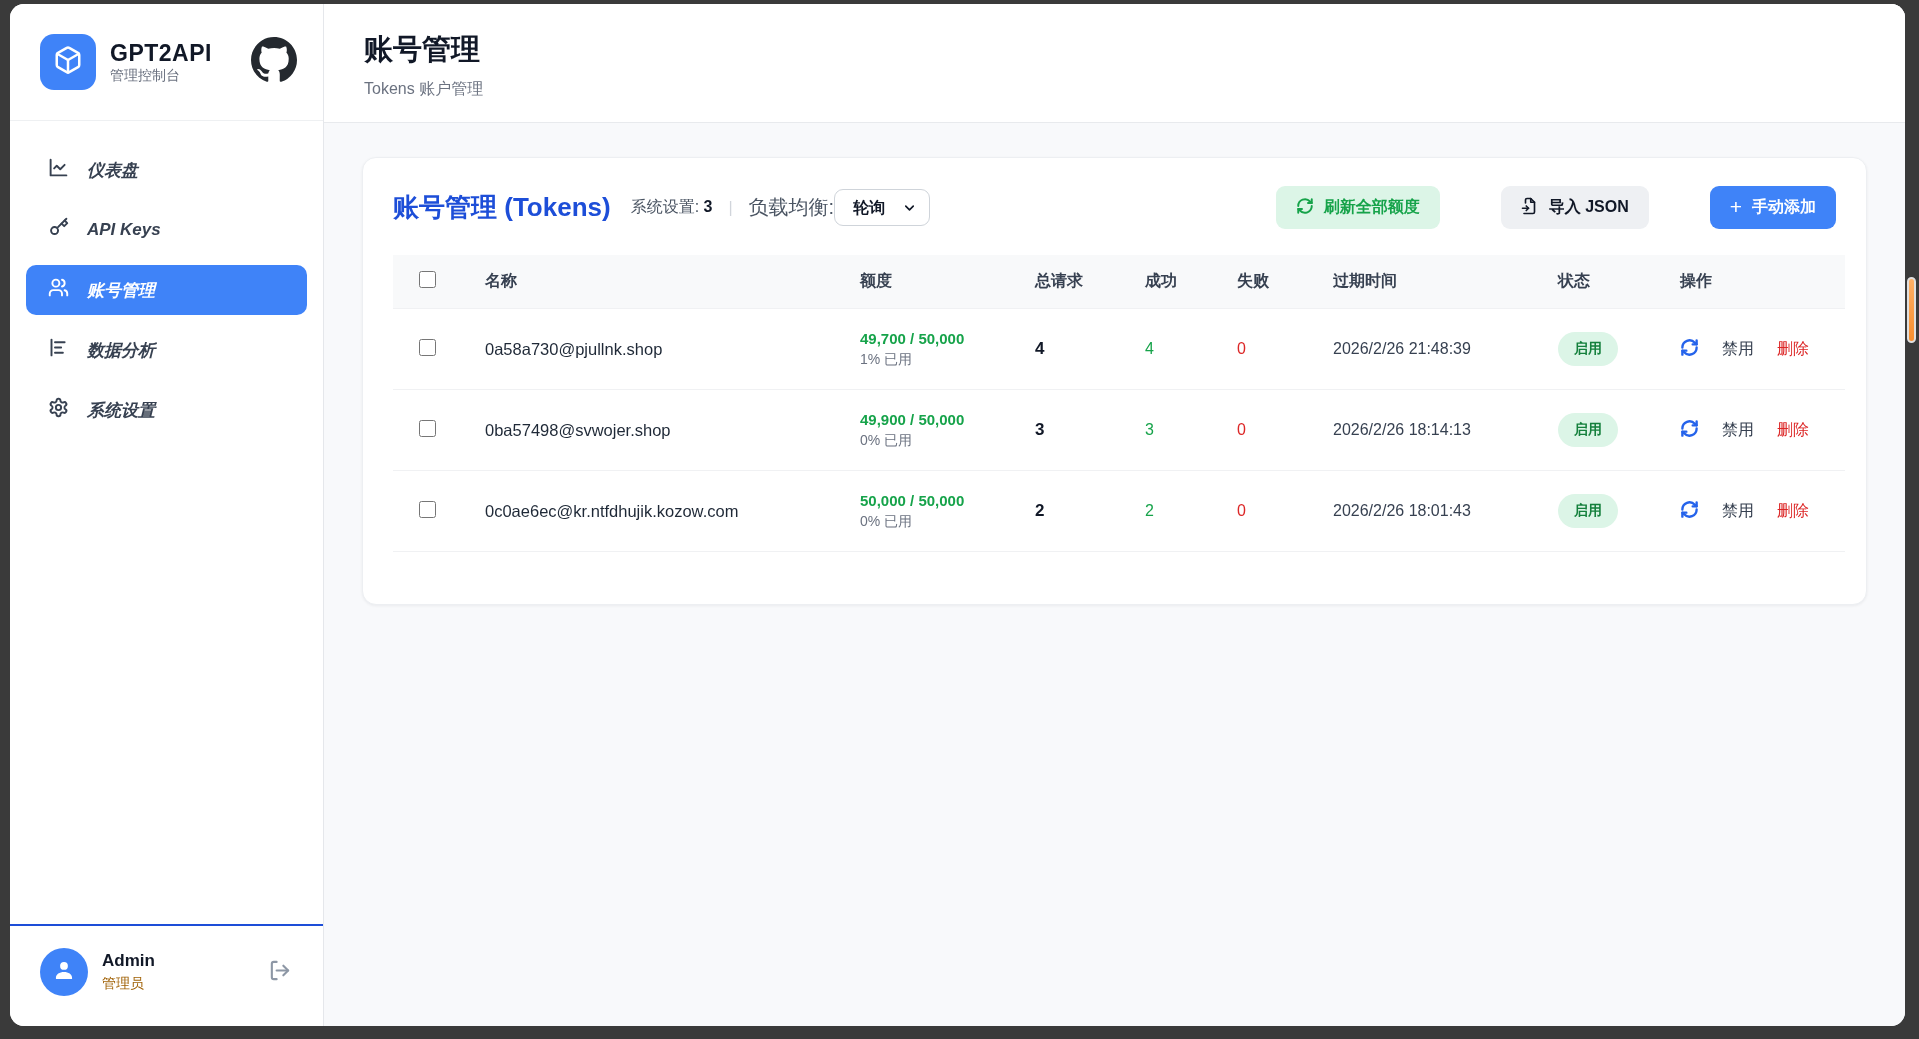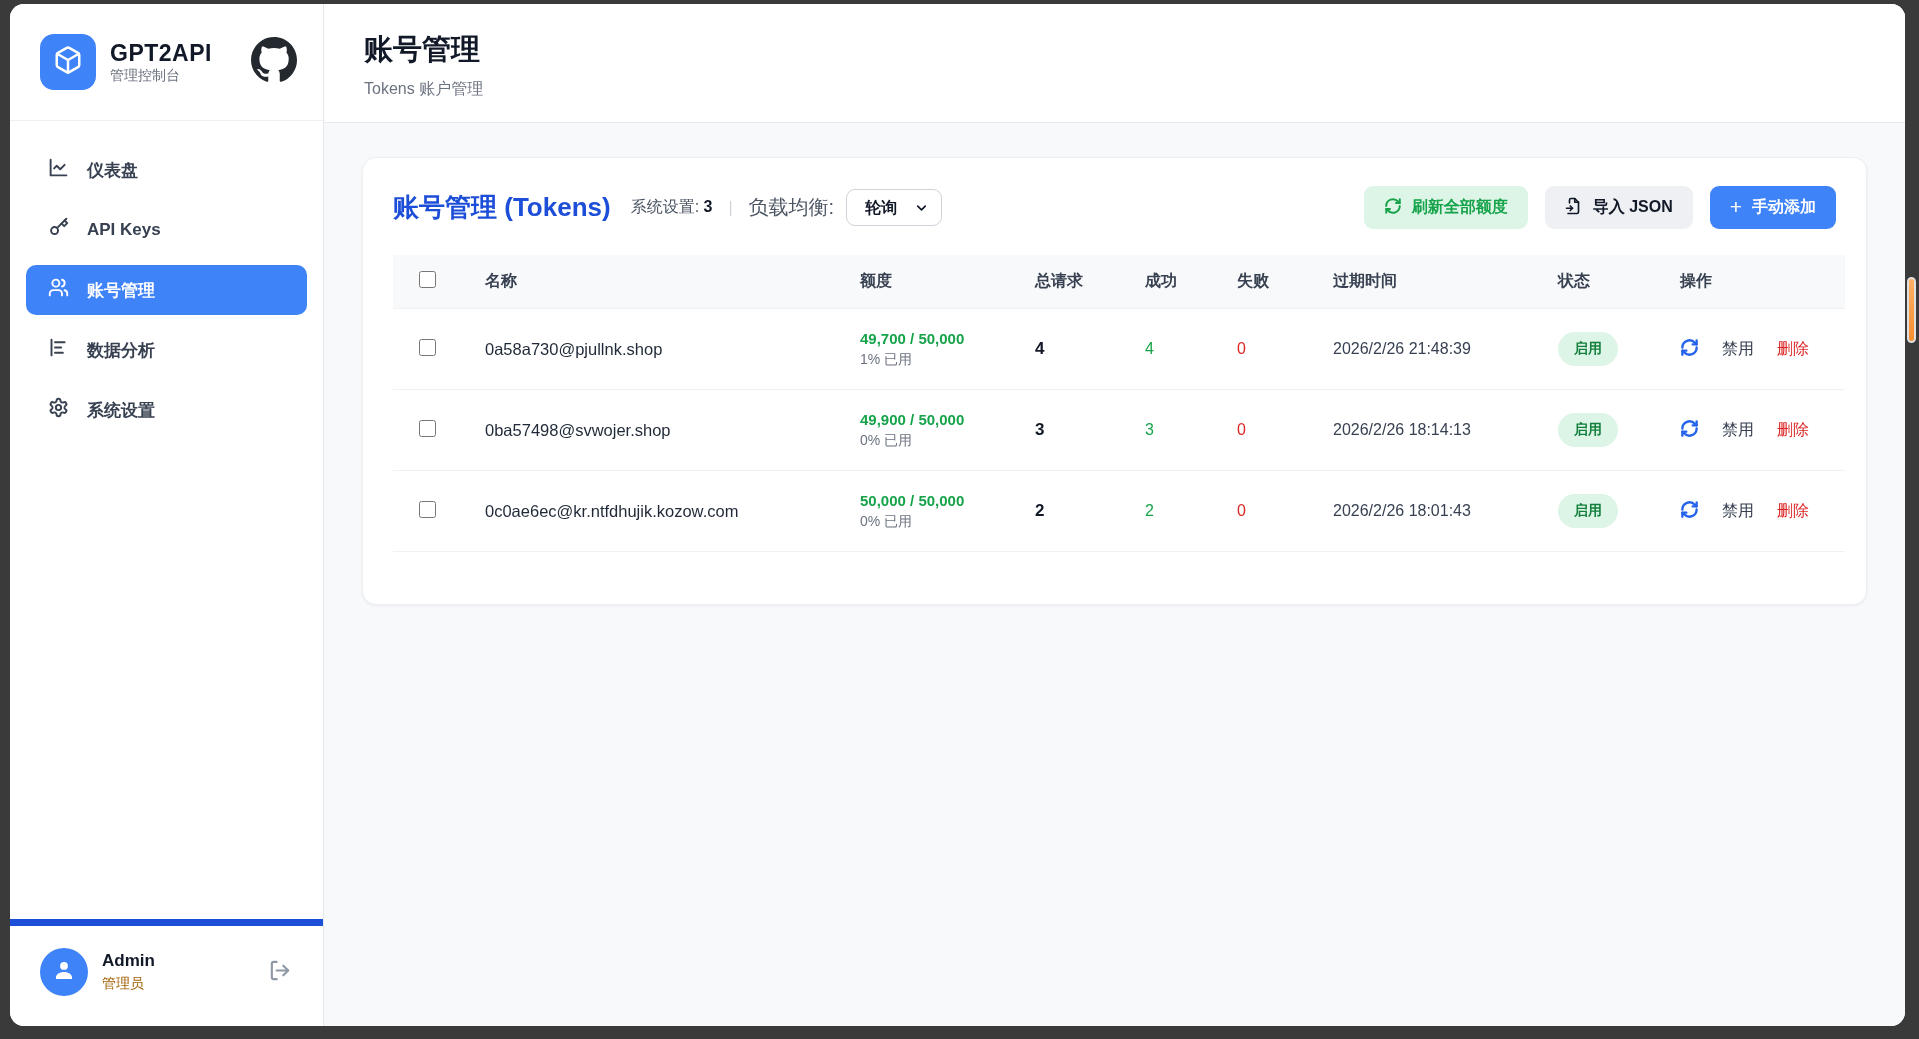--- a/index.html
+++ b/index.html
@@ -24,30 +24,30 @@
     padding:30px 26px 30px 30px; border-bottom:1px solid #eef0f2;
   }
   .logo-box {
     width:56px; height:56px; border-radius:14px; background:#3f83f8;
     display:flex; align-items:center; justify-content:center; flex-shrink:0;
   }
   .brand-text { line-height:1.1; }
   .brand-name { font-size:23px; font-weight:700; color:#111827; letter-spacing:.5px; }
   .brand-sub { font-size:14px; color:#6b7280; margin-top:2px; }
   .gh-link { margin-left:auto; display:flex; cursor:pointer; }
-  .nav { flex:1; padding:24px 16px; }
+  .nav { flex:1; padding:24px 16px;font-style:italic; }
   .nav-item {
     display:flex; align-items:center; gap:18px; height:50px;
     padding:0 22px; border-radius:10px; margin-bottom:10px;
     color:#374151; font-size:17px; font-weight:600; cursor:pointer;
   }
   .nav-item svg { flex-shrink:0; }
   .nav-item.active { background:#3f83f8; color:#fff; }
   .sidebar-footer {
-    border-top:7px solid #1d4ed8; padding:22px 26px 30px 30px;
+    border-top:2px solid #1d4ed8; padding:22px 26px 30px 30px;
     display:flex; align-items:center; gap:14px;
   }
   .avatar {
     width:48px; height:48px; border-radius:50%; background:#3f83f8;
     display:flex; align-items:center; justify-content:center; flex-shrink:0;
   }
   .user-name { font-size:17px; font-weight:700; color:#111827; }
   .user-role { font-size:14px; color:#a16207; margin-top:4px; }
   .logout-btn { margin-left:auto; color:#8d97a5; cursor:pointer; display:flex; padding-right:6px; }
   
@@ -60,33 +60,33 @@
     background:#fff; border:1px solid #edeff2; border-radius:14px;
     box-shadow:0 1px 3px rgba(16,24,40,.06);
     padding:28px 30px 52px;
   }
   .card-header { display:flex; align-items:center; margin-bottom:26px; }
   .card-title { font-size:26px; font-weight:700; color:#1d4ed8; }
   .card-meta { margin-left:20px; font-size:16px; color:#4b5563; }
   .card-meta b { color:#111827; }
   .meta-sep { color:#d1d5db; margin:0 16px; font-size:16px; }
   .lb-label { font-size:20px; color:#4b5563; }
-  .select-wrap { position:relative; margin-left:12px; }
+  .select-wrap { position:relative; margin-left:0; }
   .lb-select {
     appearance:none; -webkit-appearance:none;
     padding:9px 44px 9px 18px; border:1px solid #cfd4da; border-radius:9px;
     font-size:16px; font-weight:600; color:#111827; background:#fff;
     font-family:inherit; cursor:pointer;
   }
   .select-chevron { position:absolute; right:13px; top:50%; transform:translateY(-50%); pointer-events:none; display:flex; }
   .header-actions { margin-left:auto; display:flex; gap:17px; }
   .btn {
     height:43px; border:none; border-radius:9px; padding:0 20px;
     display:inline-flex; align-items:center; gap:10px;
-    font-size:16px; font-weight:600; cursor:pointer; font-family:inherit;
+    font-size:16px; font-weight:600; cursor:pointer; font-family:inherit;margin-left:44px;
   }
   .btn-refresh-all { background:#dcf5e7; color:#16a34a; }
   .btn-import { background:#eef0f3; color:#111827; }
   .btn-add { background:#3f83f8; color:#fff; }
   .btn-add .plus { font-size:21px; font-weight:400; line-height:1; margin-top:-2px; }
   
   table { width:100%; border-collapse:collapse; table-layout:fixed; }
   thead th {
     background:#f8f9fa; text-align:left; font-size:16px; font-weight:700;
     color:#374151; padding:16px; height:53px;

